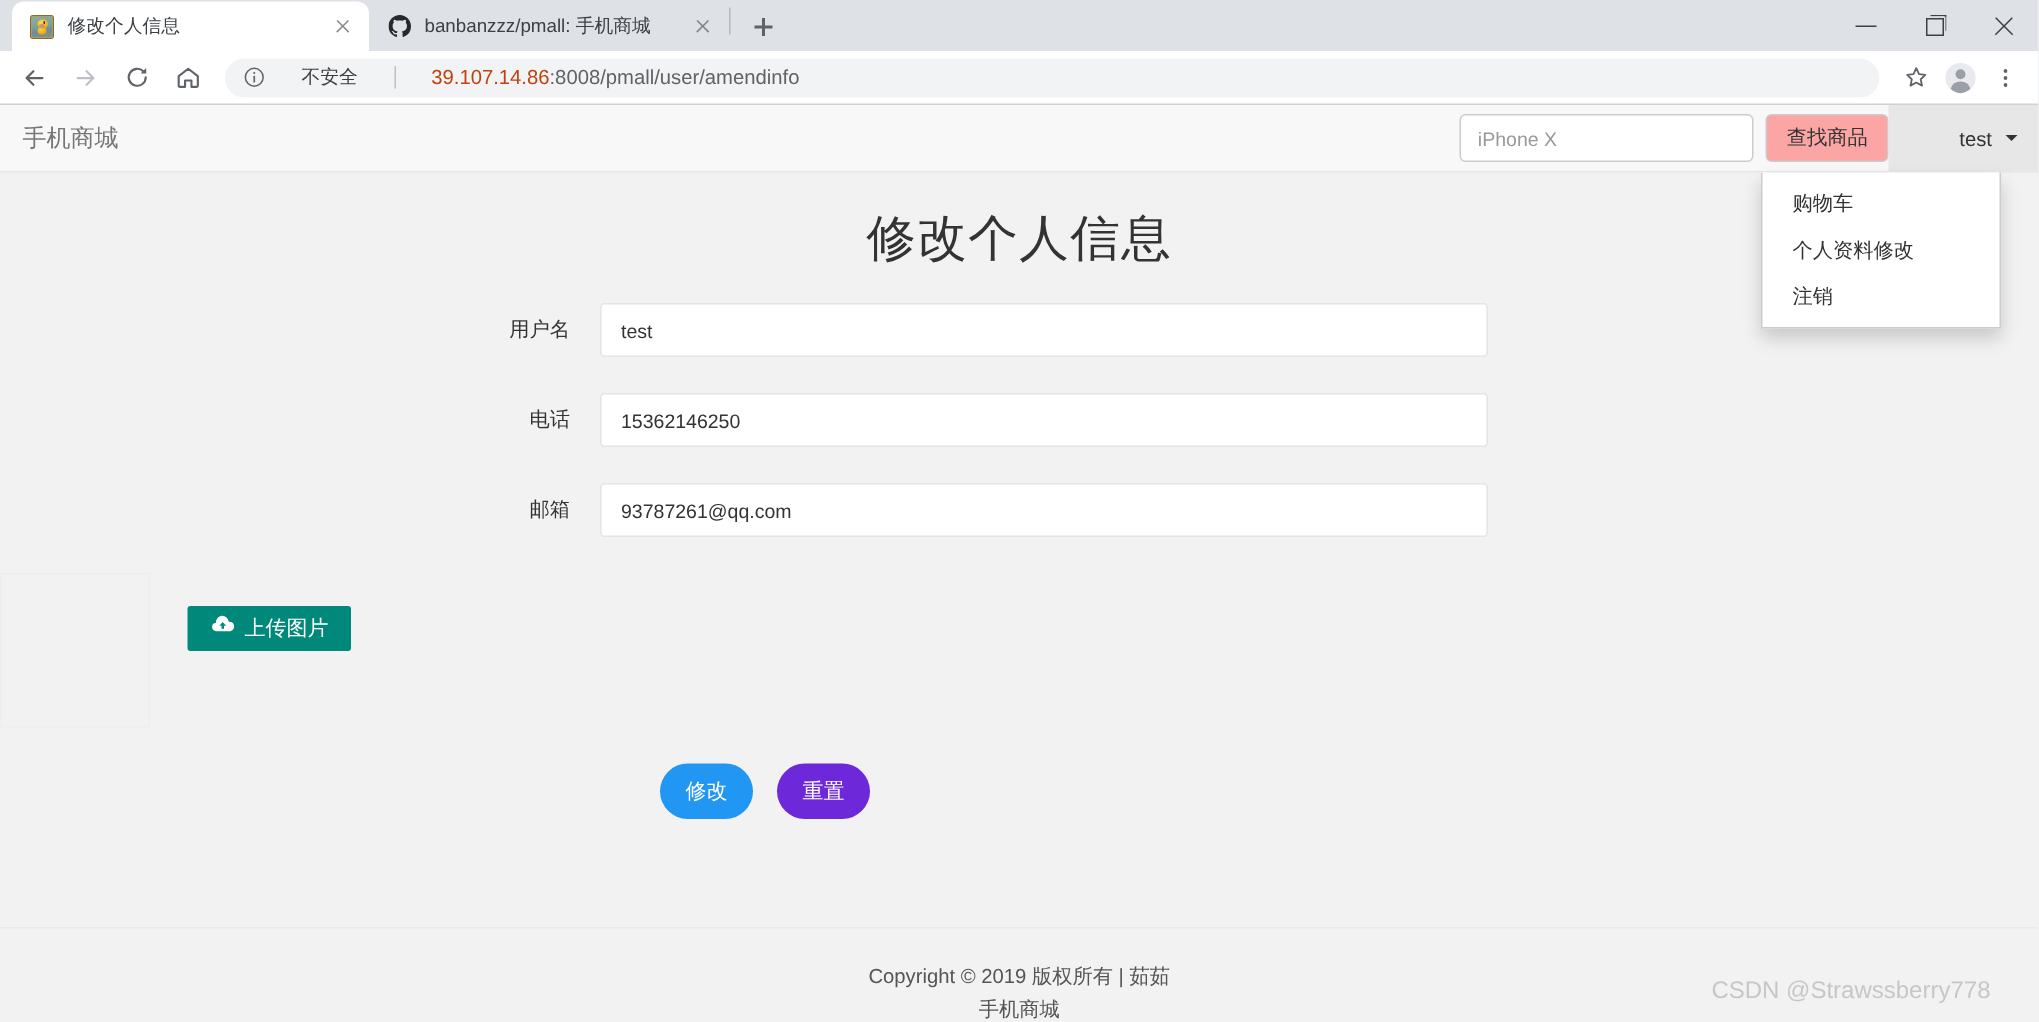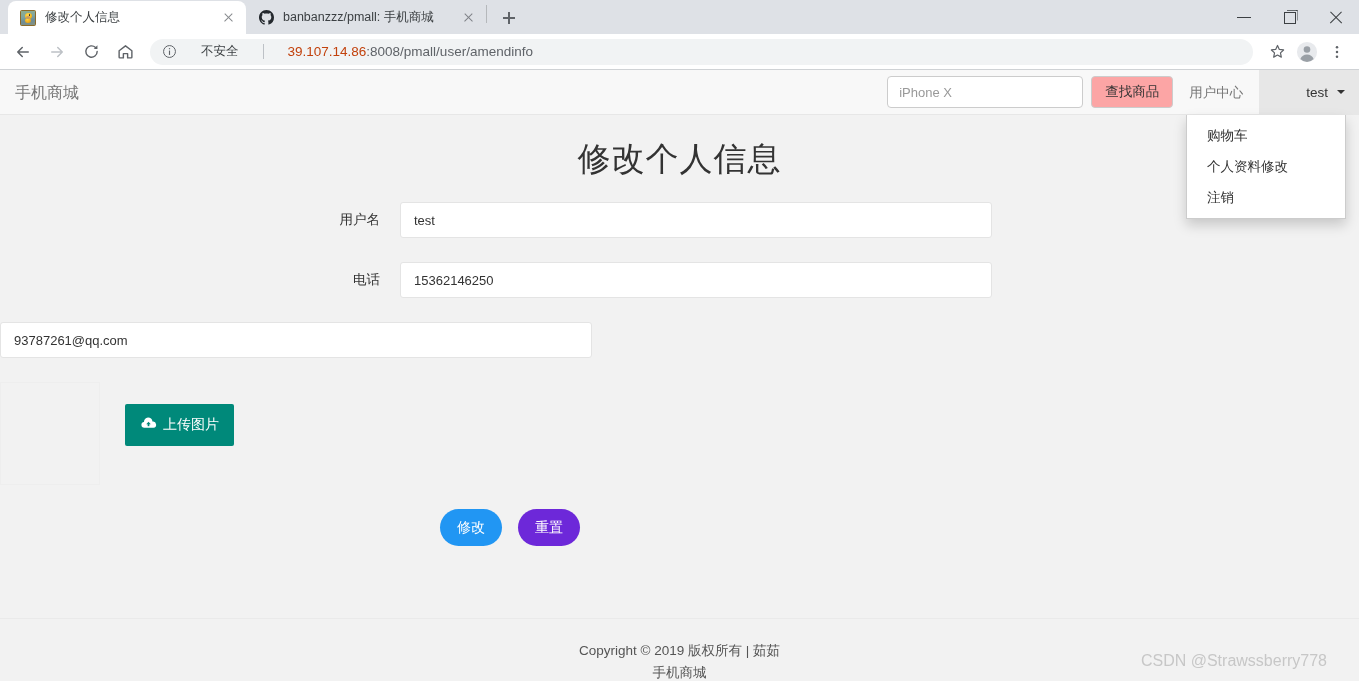--- a/index.html
+++ b/index.html
@@ -153,21 +153,21 @@
     width: 28px; height: 28px; border-radius: 50%; overflow: hidden;
     flex: 0 0 28px;
   }
   .user-name { font-size: 13.5px; color: #333; }
   .caret {
     width: 0; height: 0; border-left: 4px solid transparent;
     border-right: 4px solid transparent; border-top: 4px solid #333;
     margin-left: 2px;
   }
   .dropdown {
-    position: absolute; top: 45px; right: 13px; width: 160px;
+    position: absolute; top: 45px; right: 25px; width: 160px;
     background: #fff; border: 1px solid #ccc; border-top: none;
     box-shadow: 0 6px 12px rgba(0,0,0,.175); padding: 5px 0; z-index: 50;
   }
   .dropdown-item {
     display: block; padding: 5px 20px; font-size: 13.5px;
     color: #333; line-height: 21px; cursor: pointer; white-space: nowrap;
   }
 
   .page-title {
     text-align: center; font-size: 33px; color: #333; font-weight: normal;
@@ -184,21 +184,21 @@
     width: 592px; height: 36px; border: 1px solid #e4e4e4; border-radius: 3px;
     background: #fff; padding: 0 13px; font-size: 13px; color: #333;
     outline: none; font-family: inherit;
   }
   .avatar-block { display: flex; align-items: flex-start; gap: 25px; }
   .avatar-lg {
     width: 100px; height: 103px; overflow: hidden; flex: 0 0 100px;
     border: 1px solid #eee;
   }
   .upload-btn {
-    margin-top: 22px; height: 42px; background: #00897a; color: #fff;
+    margin-top: 22px; height: 30px; background: #00897a; color: #fff;
     border: none; border-radius: 2px; padding: 0 15px; font-size: 14px;
     display: inline-flex; align-items: center; gap: 6px; cursor: pointer;
     font-family: Liberation Mono, monospace;
   }
   .actions {
     display: flex; gap: 16px; margin-left: 440px; margin-top: 16px;
   }
   .btn-pill {
     border: none; border-radius: 19px; height: 37px; min-width: 62px;
     color: #fff; font-size: 14px; cursor: pointer; font-family: inherit;
@@ -342,21 +342,20 @@
 </div>
 
 <div class="viewport">
 
   <div class="site-header">
     <div class="brand">手机商城</div>
 
     <div class="nav-right">
       <input class="search-input" value="" placeholder="iPhone X" style="">
       <button class="search-btn">查找商品</button>
-      <span class="nav-link">用户中心</span>
 
       <div class="user-menu">
         <span class="avatar-sm">
           <span class="bee-art">
             <i class="b-leaf"></i><i class="b-ant1"></i><i class="b-ant2"></i><i class="b-head"></i>
             <i class="b-body"></i><i class="b-wing"></i><i class="b-face"></i><i class="b-eye"></i>
             <i class="b-fl1"></i><i class="b-fl3"></i>
           </span>
         </span>
         <span class="user-name">test</span>
@@ -379,20 +378,21 @@
       <div class="form-label">用户名</div>
       <input class="form-control" value="test" style="">
     </div>
 
     <div class="form-row">
       <div class="form-label">电话</div>
       <input class="form-control" value="15362146250" style="">
     </div>
 
     <div class="form-row">
+      <div class="form-label">邮箱</div>
       <input class="form-control" value="93787261@qq.com" style="">
     </div>
 
     <div class="form-row">
       <div class="avatar-block">
         <span class="avatar-lg">
           <span class="bee-art">
             <i class="b-leaf"></i><i class="b-ant1"></i><i class="b-ant2"></i><i class="b-sp1"></i>
             <i class="b-head"></i><i class="b-body"></i><i class="b-wing"></i><i class="b-face"></i>
             <i class="b-eye"></i><i class="b-sp2"></i><i class="b-fl1"></i><i class="b-fl2"></i><i class="b-fl3"></i>

